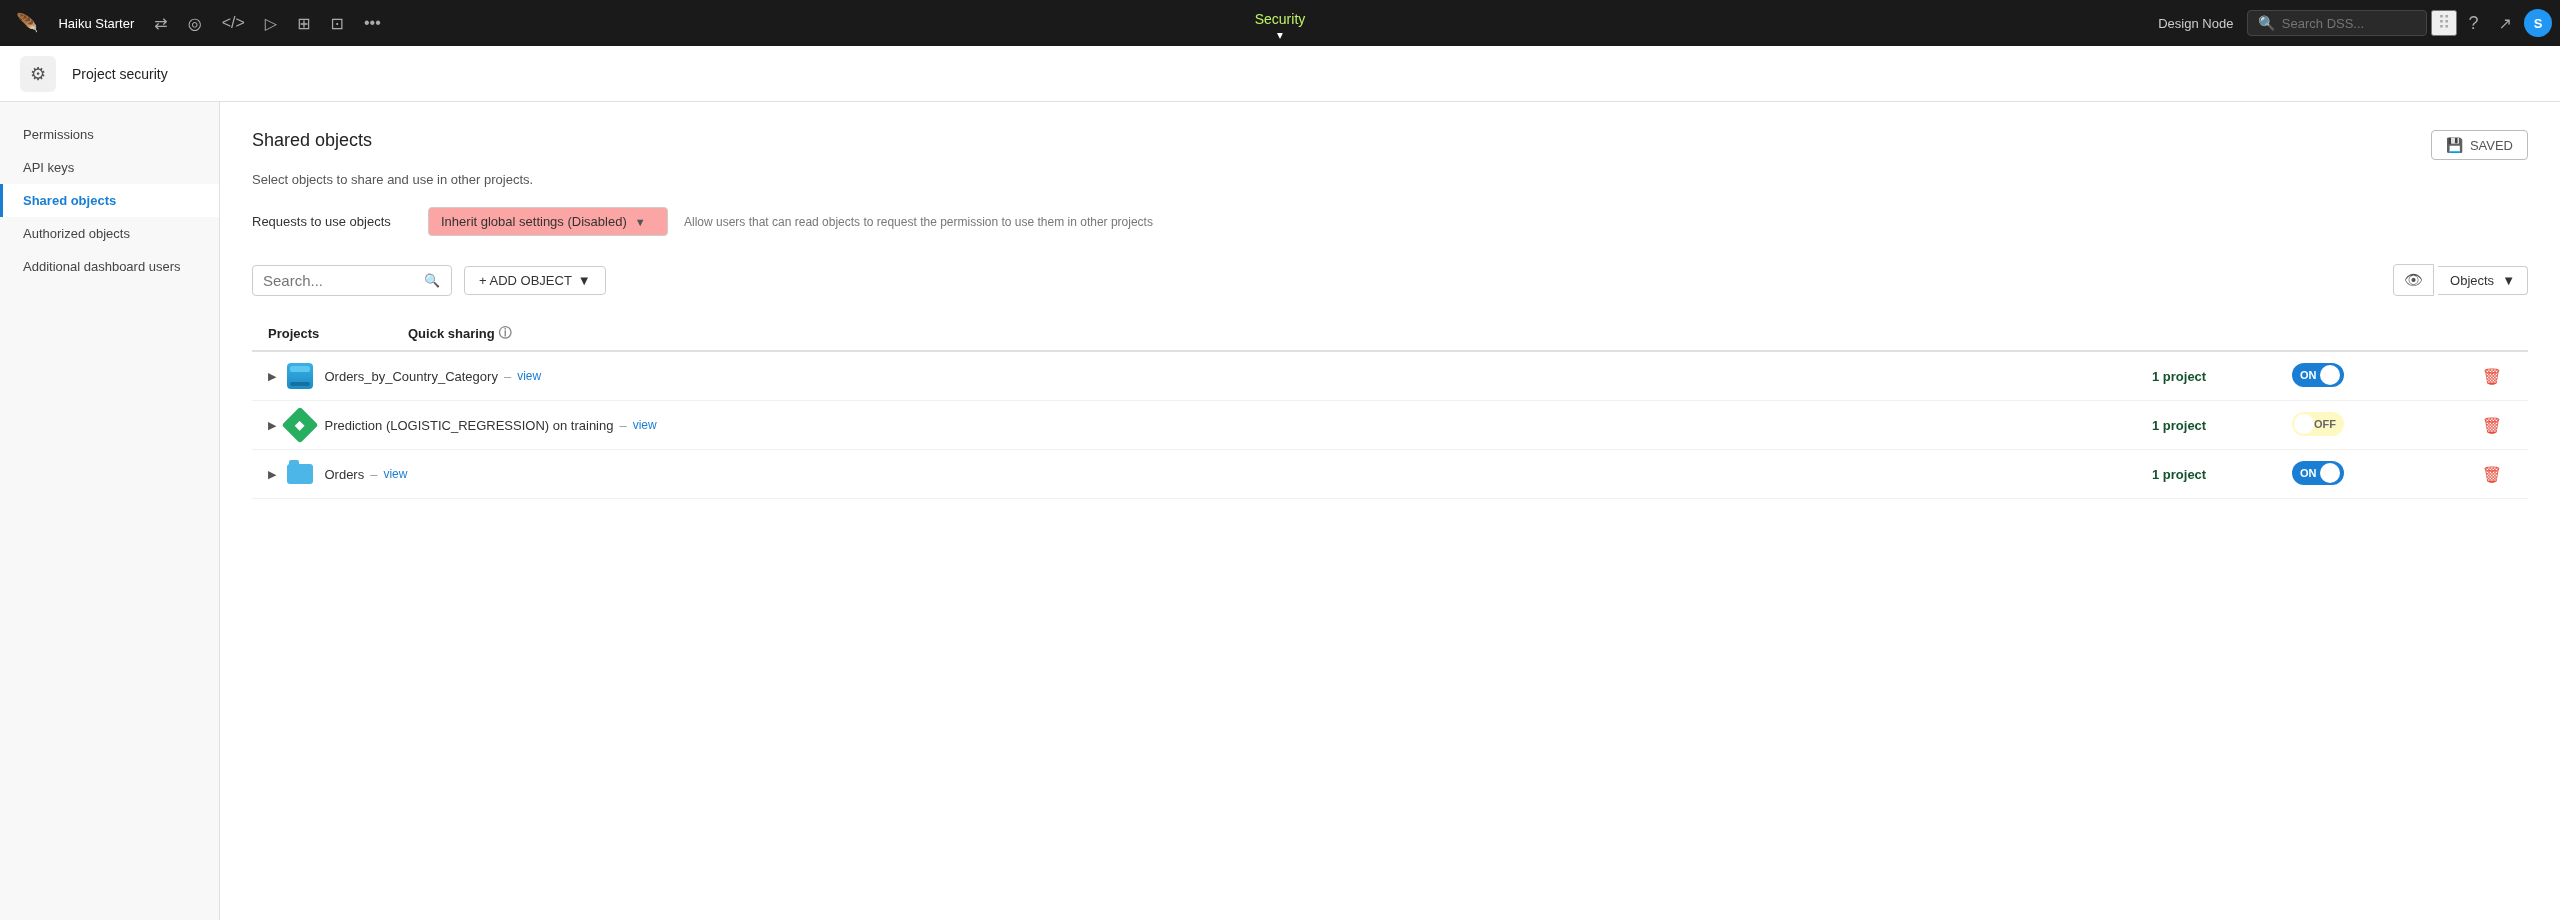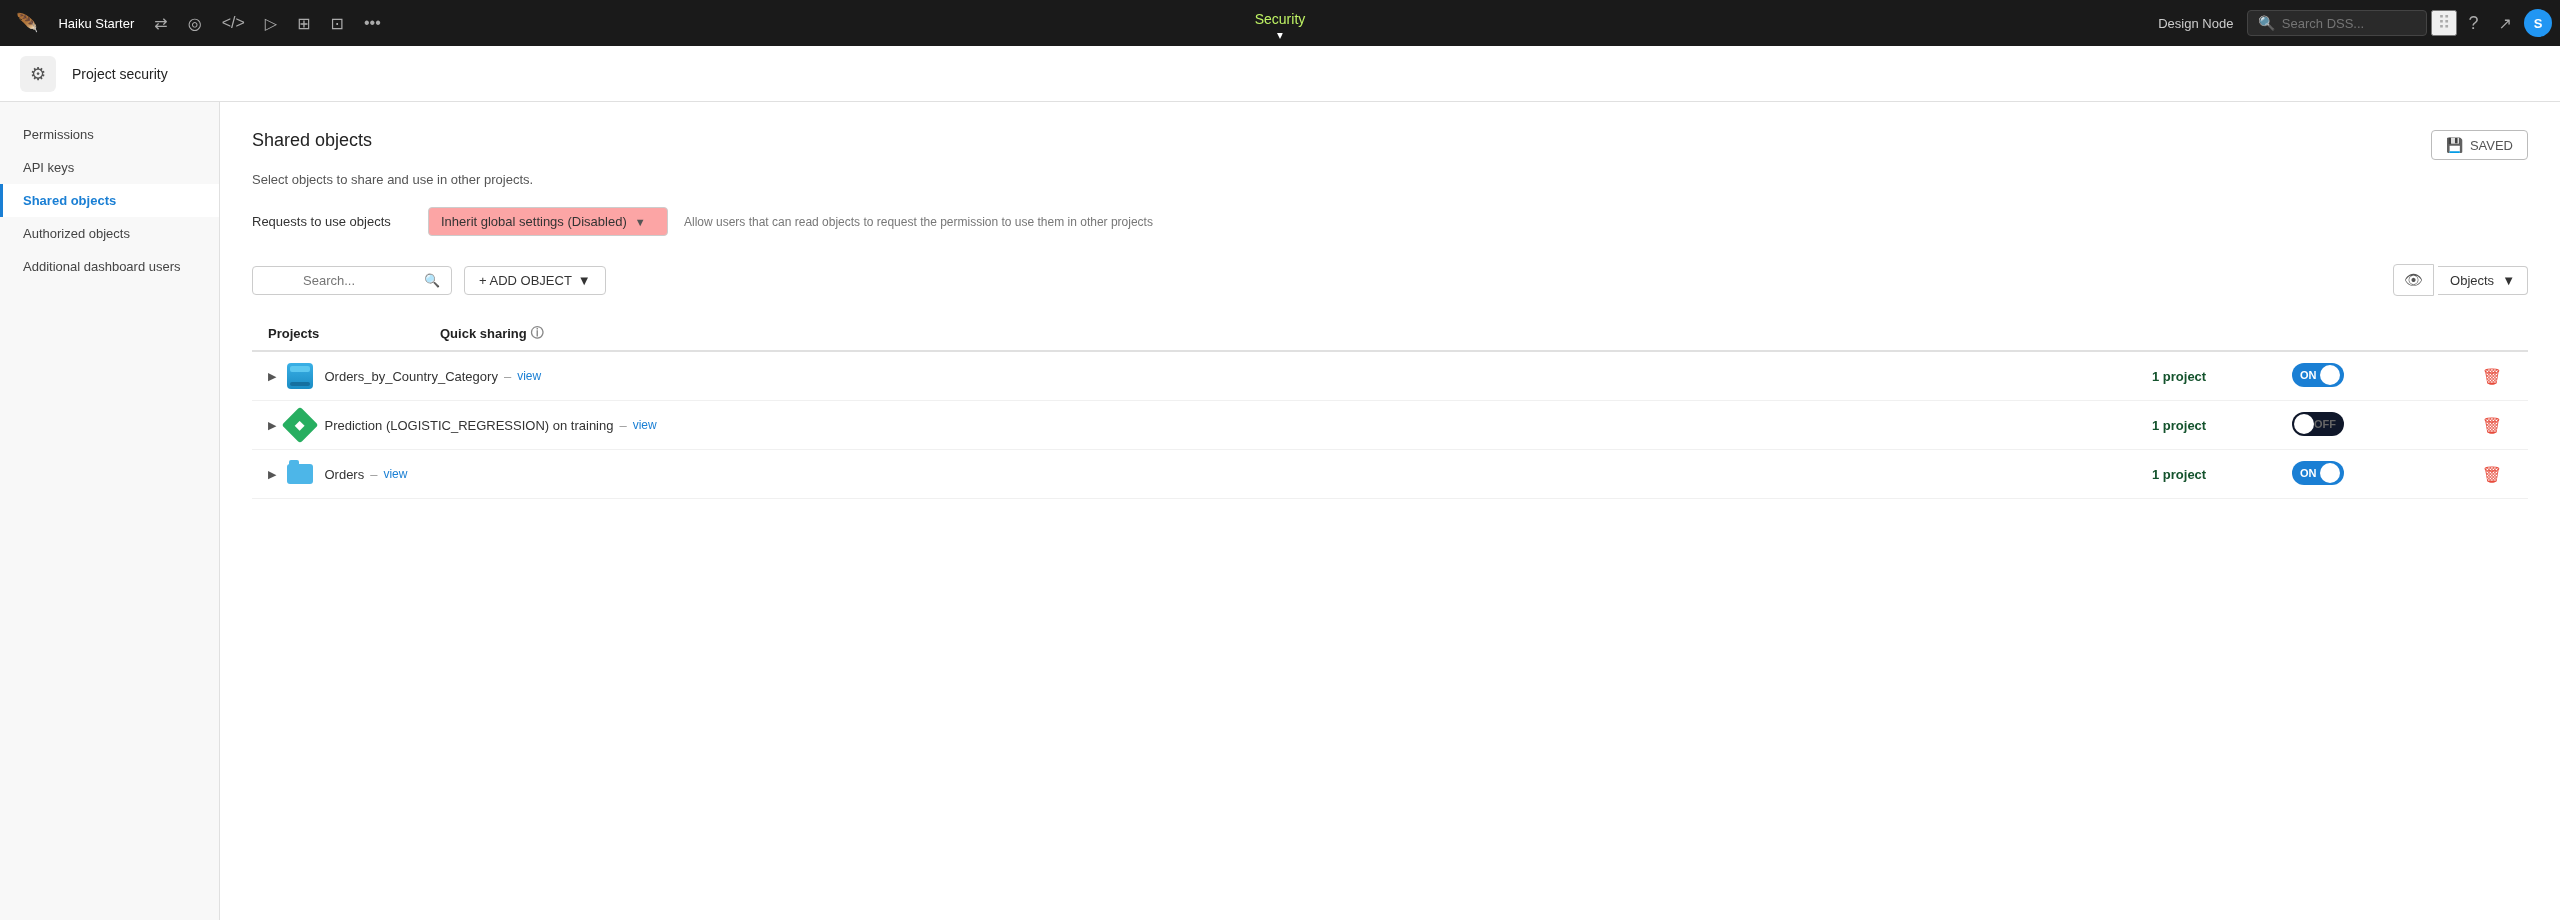--- a/index.html
+++ b/index.html
@@ -100,21 +100,21 @@
     .settings-select .arrow { color: #555; font-size: 11px; }
     .settings-help { font-size: 12px; color: #777; max-width: 500px; }
 
     
     .toolbar { display: flex; align-items: center; gap: 12px; margin-bottom: 20px; }
     .search-input-box {
       display: flex; align-items: center; border: 1px solid #ccc; border-radius: 4px;
       padding: 6px 10px; gap: 6px; background: #fff; width: 200px;
     }
     .search-input-box input {
-      border: none; outline: none; font-size: 13px; color: #555; width: 100%; background: transparent; margin-left: 40px;
+      border: none; outline: none; font-size: 15px; color: #555; width: 100%; background: transparent;
     }
     .search-input-box .icon { color: #bbb; font-size: 13px; }
     .add-object-btn {
       display: flex; align-items: center; gap: 6px; border: 1px solid #ccc; border-radius: 4px;
       padding: 6px 14px; background: #fff; cursor: pointer; font-size: 13px; color: #333;
       font-weight: 500;
     }
     .toolbar-right { margin-left: auto; display: flex; align-items: center; gap: 4px; }
     .eye-btn {
       border: 1px solid #ccc; border-radius: 4px 0 0 4px; padding: 6px 10px;
@@ -127,21 +127,21 @@
       font-size: 13px; color: #333; gap: 8px;
     }
 
     
     .table-header {
       display: flex; align-items: center; padding: 8px 16px;
       border-bottom: 2px solid #e0e0e0; font-weight: 700; font-size: 13px; color: #222;
     }
     .col-name { flex: 1; }
     .col-projects { width: 140px; text-align: left; }
-    .col-quick { width: 180px; text-align: left; display: flex; align-items: center; gap: 4px; margin-left: 32px; }
+    .col-quick { width: 180px; text-align: left; display: flex; align-items: center; gap: 4px; }
     .col-del { width: 40px; }
 
     .table-row {
       display: flex; align-items: center; padding: 10px 16px;
       border-bottom: 1px solid #f0f0f0;
     }
 
     .row-expand { color: #555; font-size: 11px; cursor: pointer; margin-right: 10px; }
     .row-icon { width: 28px; height: 28px; margin-right: 10px; display: flex; align-items: center; justify-content: center; }
 
@@ -169,21 +169,21 @@
 
     
     .toggle {
       display: inline-flex; align-items: center; gap: 6px; cursor: pointer;
     }
     .toggle-track {
       width: 52px; height: 24px; border-radius: 12px; position: relative;
       display: flex; align-items: center; padding: 2px;
     }
     .toggle-track.on { background: #1a7fd4; }
-    .toggle-track.off { background: #0f172a; }
+    .toggle-track.off { background: #fef9c3; }
     .toggle-thumb {
       width: 20px; height: 20px; background: white; border-radius: 50%;
       position: absolute; transition: left 0.2s;
     }
     .toggle-track.on .toggle-thumb { left: 28px; }
     .toggle-track.off .toggle-thumb { left: 2px; }
     .toggle-label {
       font-size: 11px; font-weight: 700; position: absolute;
     }
     .toggle-track.on .toggle-label { color: white; left: 8px; }

